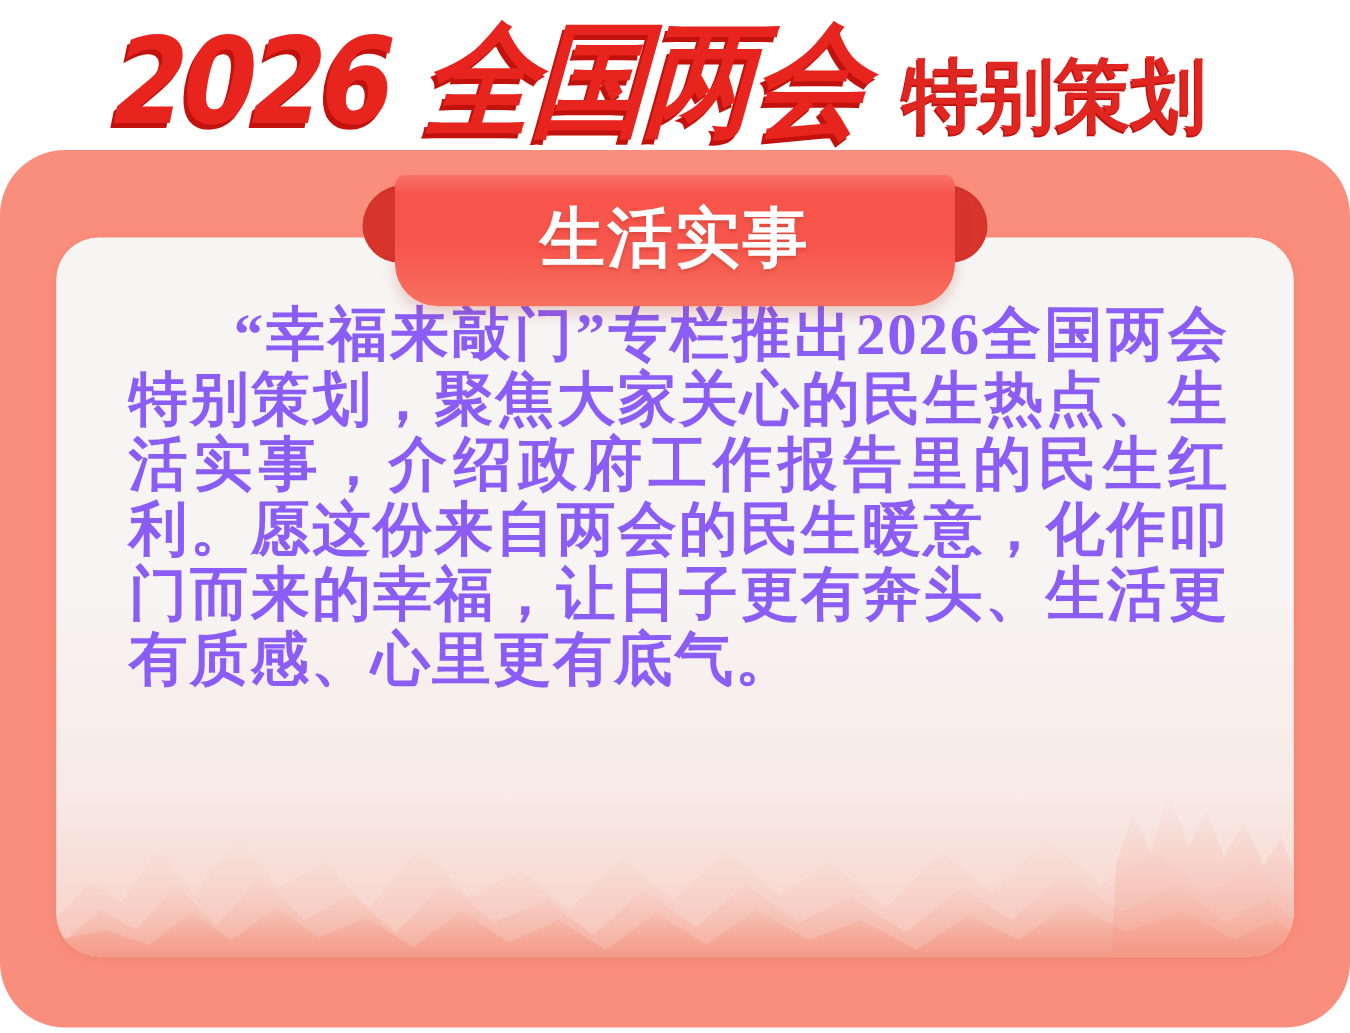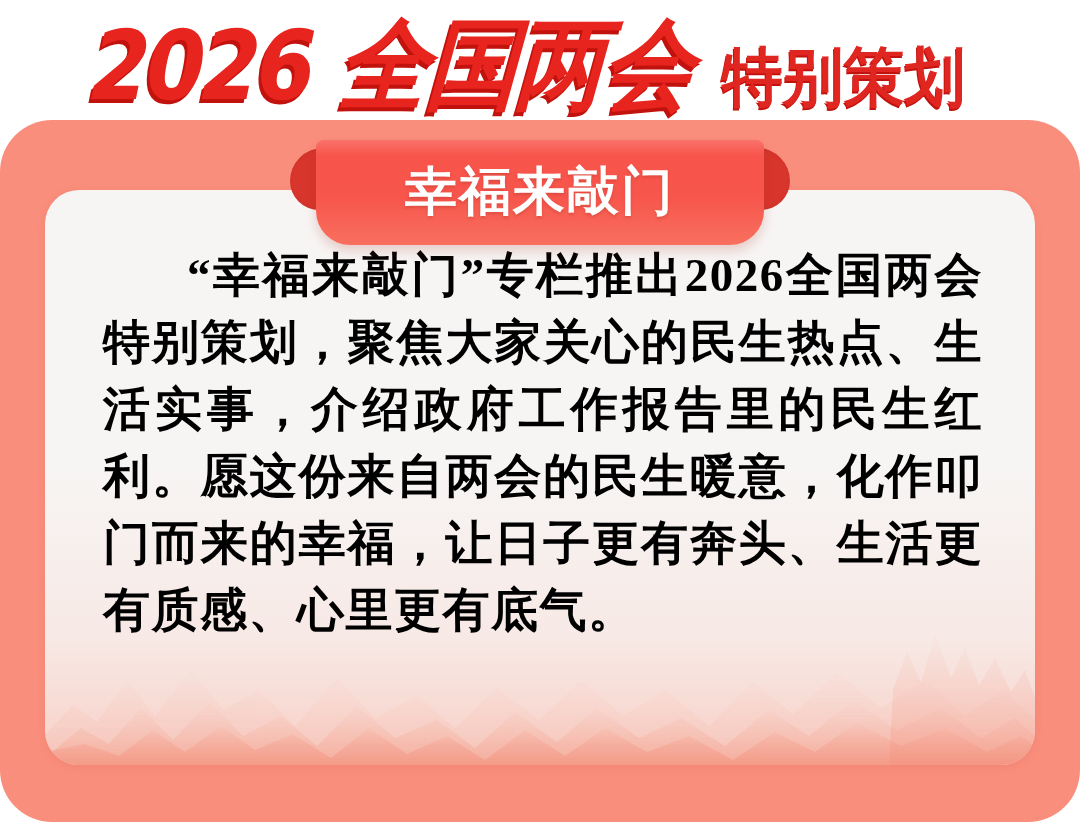--- a/index.html
+++ b/index.html
@@ -116,25 +116,25 @@
     opacity:0.85;
     pointer-events:none;
   }
   #card-mountains svg { display:block; width:100%; height:100%; }
 
   
   #body-text {
     position:absolute;
     left:58px; top:52px;
     width:880px;
-    color:#000000;
+    color:#8b5cf6;
     font-family:"Liberation Serif","DejaVu Serif",serif;
     font-weight:700;
     font-size:47px;
-    line-height:67px;
+    line-height:52px;
     letter-spacing:1.5px;
     text-indent:84px;
     text-align:justify;
     text-justify:inter-character;
     z-index:4;
   }
 
   
   #ribbon {
     position:absolute;
@@ -237,17 +237,17 @@
       </svg>
     </div>
 
     <div id="body-text">“幸福来敲门”专栏推出2026全国两会特别策划，聚焦大家关心的民生热点、生活实事，介绍政府工作报告里的民生红利。愿这份来自两会的民生暖意，化作叩门而来的幸福，让日子更有奔头、生活更有质感、心里更有底气。</div>
   </div>
 
   <div id="ribbon">
     <div class="tail left"></div>
     <div class="tail right"></div>
     <div id="ribbon-body">
-      <span id="ribbon-label">幸福来敲门</span>
+      <span id="ribbon-label">生活实事</span>
     </div>
   </div>
 
 </div>
 
 </body></html>

